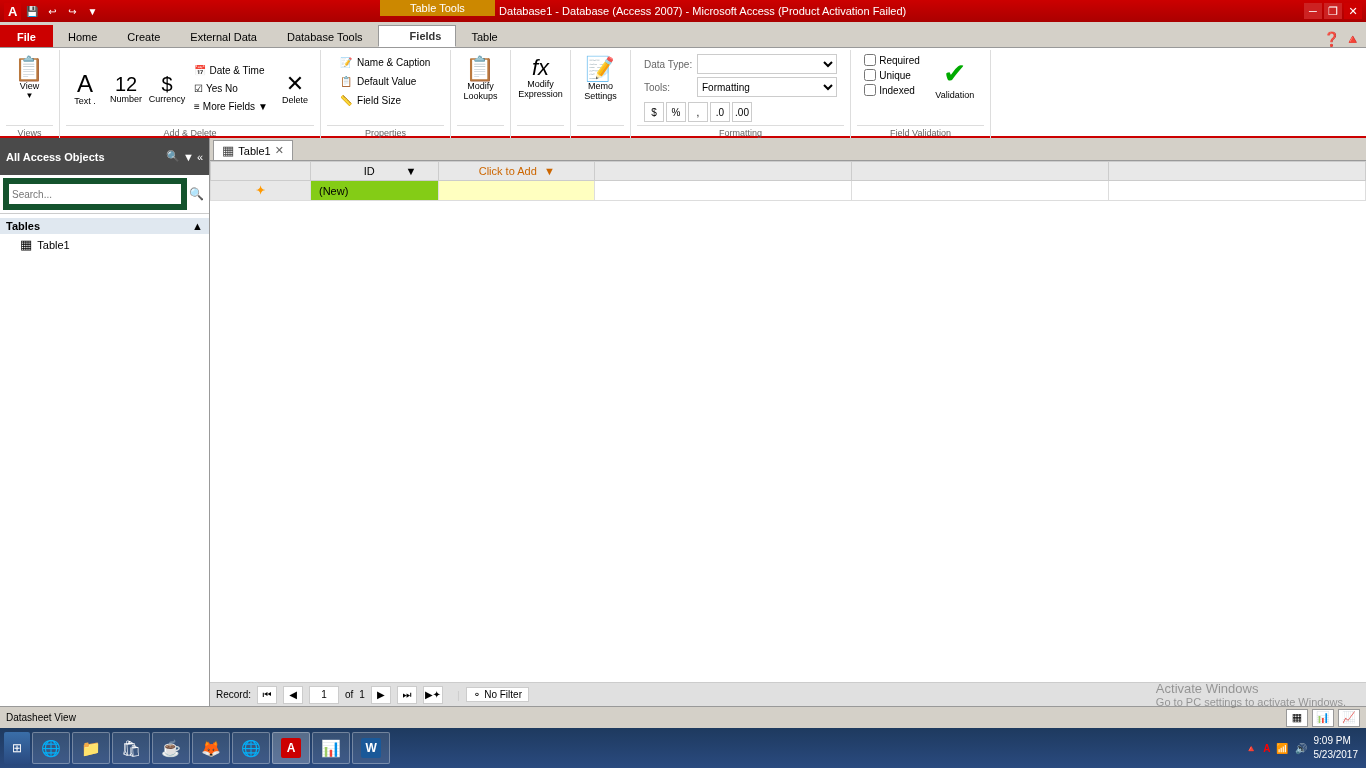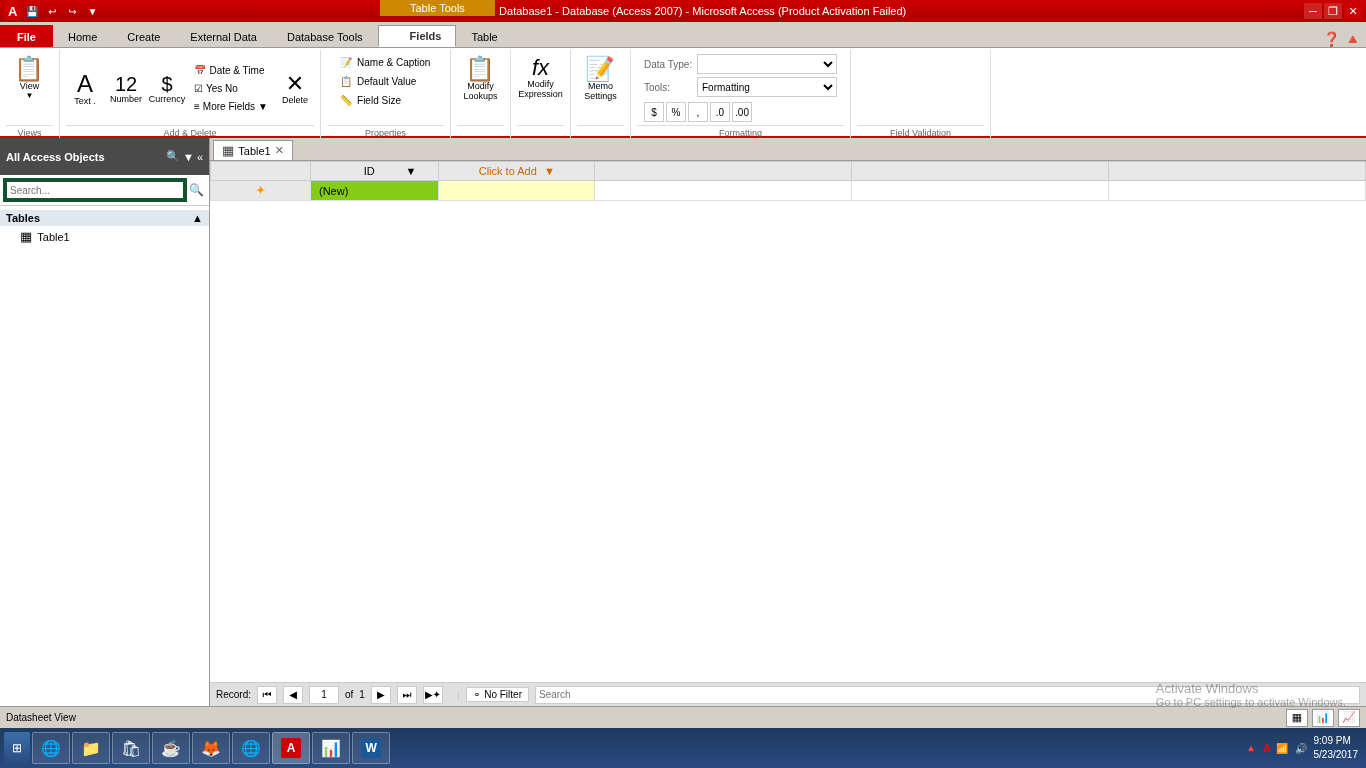--- a/index.html
+++ b/index.html
@@ -140,22 +140,22 @@
     #sidebar-header-right { display: flex; gap: 3px; }
     .sidebar-hdr-btn { background: none; border: none; color: white; cursor: pointer; font-size: 11px; }
     #sidebar-search {
       display: flex;
       align-items: center;
       padding: 3px;
       border-bottom: 1px solid #ccc;
     }
     #sidebar-search input {
       flex: 1;
-      border: 4px solid #14532d;
-      height: 24px;
+      border: 6px solid #14532d;
+      height: 32px;
       font-size: 10px;
       padding: 0 3px;
     }
     .search-icon-btn { background: none; border: none; cursor: pointer; font-size: 12px; padding: 0 2px; }
     #tables-section { padding: 4px 0; }
     .section-header {
       display: flex;
       align-items: center;
       justify-content: space-between;
       padding: 2px 6px;
@@ -530,20 +530,42 @@
           <button class="fmt-btn">%</button>
           <button class="fmt-btn">,</button>
           <button class="fmt-btn">.0</button>
           <button class="fmt-btn">.00</button>
         </div>
       </div>
       <div class="ribbon-group-label">Formatting</div>
     </div>
 
     <div class="ribbon-group" style="min-width:140px;">
+      <div class="ribbon-group-content">
+        <div class="fv-checks">
+          <label class="ribbon-check">
+            <input type="checkbox" style="">
+            <span>Required</span>
+          </label>
+          <label class="ribbon-check">
+            <input type="checkbox" style="">
+            <span>Unique</span>
+          </label>
+          <label class="ribbon-check">
+            <input type="checkbox" style="">
+            <span>Indexed</span>
+          </label>
+        </div>
+        <div class="validation-btn-wrap" style="margin-left:10px;">
+          <div class="ribbon-btn-large">
+            <div class="validation-checkmark">✔</div>
+            <div style="font-size:9px;">Validation</div>
+          </div>
+        </div>
+      </div>
       <div class="ribbon-group-label">Field Validation</div>
     </div>
 
   </div>
 </div>
 
 <div id="main" style="height: calc(768px - 22px - 26px - 90px - 22px - 40px);">
 
   <div id="sidebar">
     <div id="sidebar-header">
@@ -621,23 +643,20 @@
       <span class="nav-label">of</span>
       <span class="nav-label">1</span>
       <button class="nav-btn">▶</button>
       <button class="nav-btn">⏭</button>
       <button class="nav-btn">▶✦</button>
       <span style="margin-left:8px;color:#ccc;">|</span>
       <div class="no-filter-btn">
         <span>⚬</span>
         <span>No Filter</span>
       </div>
-      <div class="nav-search">
-        <input type="text" placeholder="Search" style="">
-      </div>
     </div>
 
   </div>
 </div>
 
 <div id="status-bar">
   <span id="status-text">Datasheet View</span>
   <div id="status-right">
     <button class="status-view-btn">▦</button>
     <button class="status-view-btn">📊</button>

